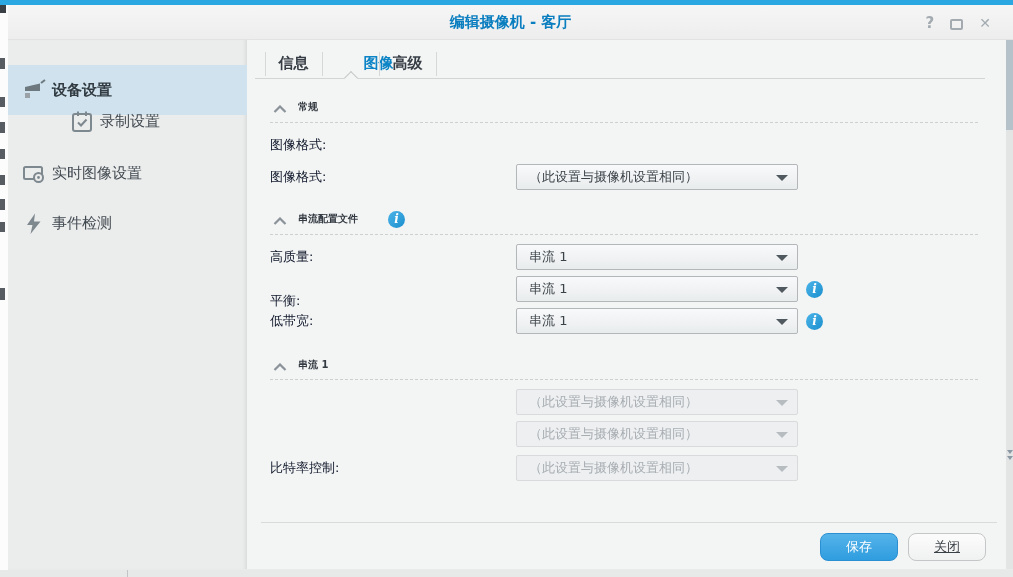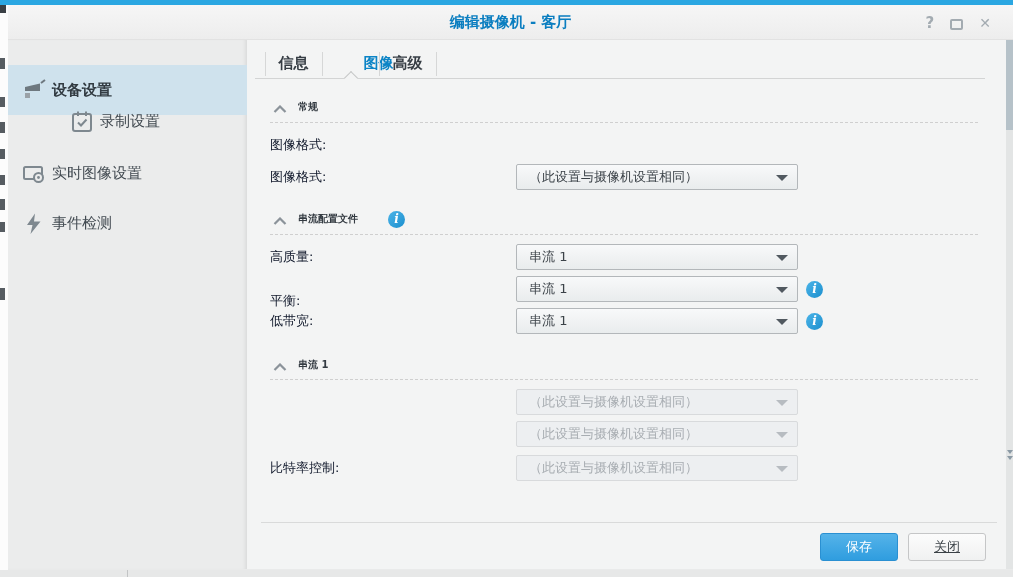--- a/index.html
+++ b/index.html
@@ -70,21 +70,21 @@
   .dd .arrow { position:absolute; right:9px; top:10px; width:0; height:0;
     border-left:6px solid transparent; border-right:6px solid transparent; border-top:6px solid #515960; }
   .dd.disabled .arrow { border-top-color:#b7bcc1; }
 
   .info-icon { position:absolute; width:17px; height:17px; border-radius:50%;
     background:linear-gradient(135deg,#4cb4e8,#1b8fce); color:#fff; text-align:center;
     font-family:"DejaVu Serif","Liberation Serif",serif; font-style:italic; font-weight:bold;
     font-size:12px; line-height:17px; cursor:pointer; }
 
   .footer-line { position:absolute; left:14px; top:482px; width:736px; height:1px; background:#d9dada; }
-  .btn { position:absolute; top:493px; width:78px; height:28px; border-radius:3px;
+  .btn { position:absolute; top:493px; width:78px; height:28px; border-radius:8px;
     font-size:13px; text-align:center; line-height:26px; cursor:pointer;
     font-family:"DejaVu Sans","Liberation Sans",sans-serif; }
   .btn-save { left:573px; background:linear-gradient(#55b3e9,#2f9ddf); border:1px solid #2a90d2; color:#ffffff; }
   .btn-close { left:661px; background:linear-gradient(#fcfcfc,#f0f1f1); border:1px solid #c5c6c7; color:#3a4146;text-decoration:underline; }
 </style>
 </head>
 <body>
 
 <div class="left-strip">
   <div class="dark-top"></div>

